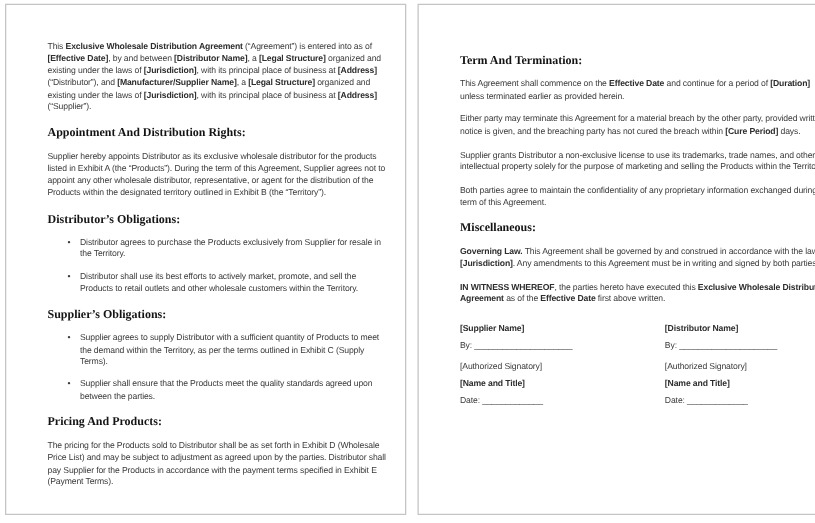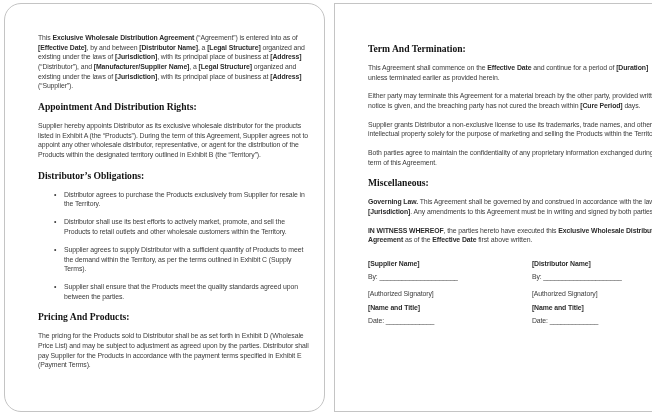--- a/index.html
+++ b/index.html
@@ -4,21 +4,21 @@
 <style>
   html,body{margin:0;padding:0;}
   body{
     width:652px;height:418px;position:relative;background:#ffffff;
     font-family:"Liberation Sans",sans-serif;overflow:hidden;
   }
   .page{
     position:absolute;top:3px;height:409px;background:#ffffff;
     border:1px solid #c4c4c4;box-sizing:border-box;
   }
-  .page--1{left:4px;width:321px;border-radius:17px;}
+  .page--1{left:4px;width:321px;}
   .page--2{left:334px;width:348px;}
   .content{
     padding:29px 15px 0 33px;
     font-size:6.9px;line-height:1.4;letter-spacing:-0.1px;
     color:#3b3b3b;
   }
   h2{
     font-family:"Liberation Serif","DejaVu Serif",serif;
     font-size:9.6px;line-height:1.25;color:#141414;
     font-weight:700;letter-spacing:0;margin:10px 0 8px 0;
@@ -43,20 +43,21 @@
   <div class="page page--1">
     <div class="content">
         <p><span>This </span><span class="b">Exclusive Wholesale Distribution Agreement</span><span> (“Agreement”) is entered into as of </span><span class="b">[Effective Date]</span><span>, by and between </span><span class="b">[Distributor Name]</span><span>, a </span><span class="b">[Legal Structure]</span><span> organized and existing under the laws of </span><span class="b">[Jurisdiction]</span><span>, with its principal place of business at </span><span class="b">[Address]</span><span> (“Distributor”), and </span><span class="b">[Manufacturer/Supplier Name]</span><span>, a </span><span class="b">[Legal Structure]</span><span> organized and existing under the laws of </span><span class="b">[Jurisdiction]</span><span>, with its principal place of business at </span><span class="b">[Address]</span><span> (“Supplier”).</span></p>
         <h2>Appointment And Distribution Rights:</h2>
         <p><span>Supplier hereby appoints Distributor as its exclusive wholesale distributor for the products listed in Exhibit A (the “Products”). During the term of this Agreement, Supplier agrees not to appoint any other wholesale distributor, representative, or agent for the distribution of the Products within the designated territory outlined in Exhibit B (the “Territory”).</span></p>
         <h2>Distributor’s Obligations:</h2>
         <ul>
           <li><span>Distributor agrees to purchase the Products exclusively from Supplier for resale in the Territory.</span></li>
           <li><span>Distributor shall use its best efforts to actively market, promote, and sell the Products to retail outlets and other wholesale customers within the Territory.</span></li>
         </ul>
+        <h2>Supplier’s Obligations:</h2>
         <ul>
           <li><span>Supplier agrees to supply Distributor with a sufficient quantity of Products to meet the demand within the Territory, as per the terms outlined in Exhibit C (Supply Terms).</span></li>
           <li><span>Supplier shall ensure that the Products meet the quality standards agreed upon between the parties.</span></li>
         </ul>
         <h2>Pricing And Products:</h2>
         <p><span>The pricing for the Products sold to Distributor shall be as set forth in Exhibit D (Wholesale Price List) and may be subject to adjustment as agreed upon by the parties. Distributor shall pay Supplier for the Products in accordance with the payment terms specified in Exhibit E (Payment Terms).</span></p>
       </div>
   </div>
   <div class="page page--2">
     <div class="content">

